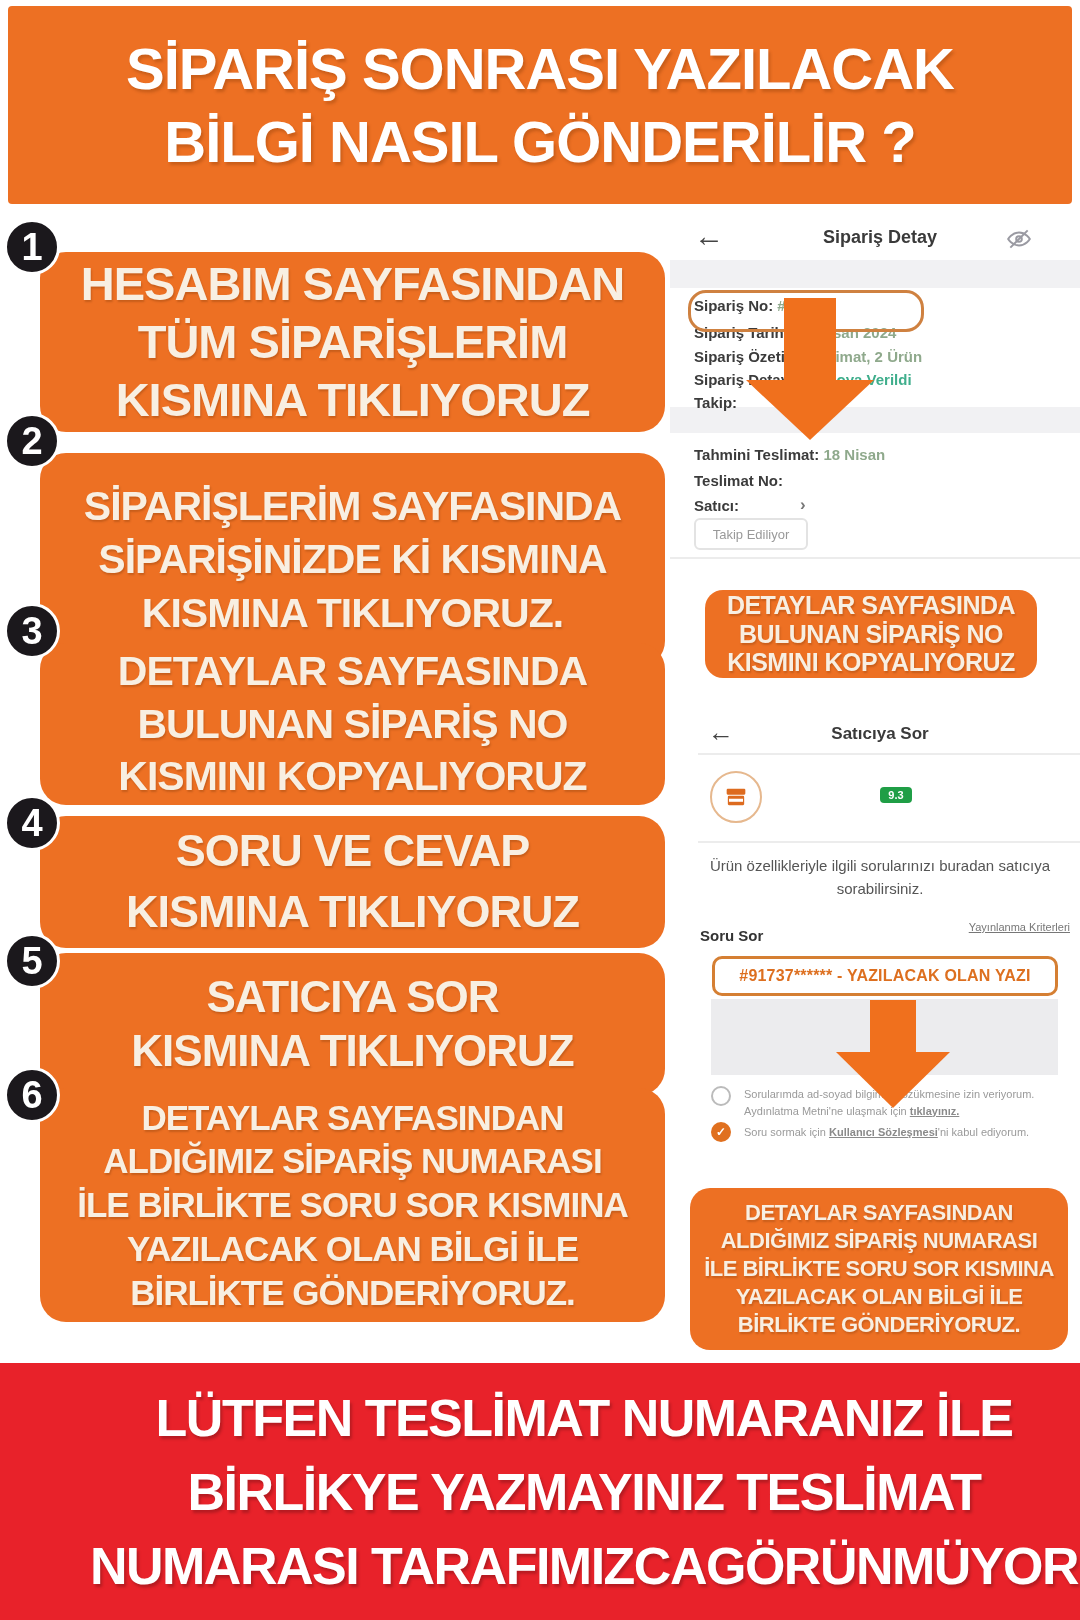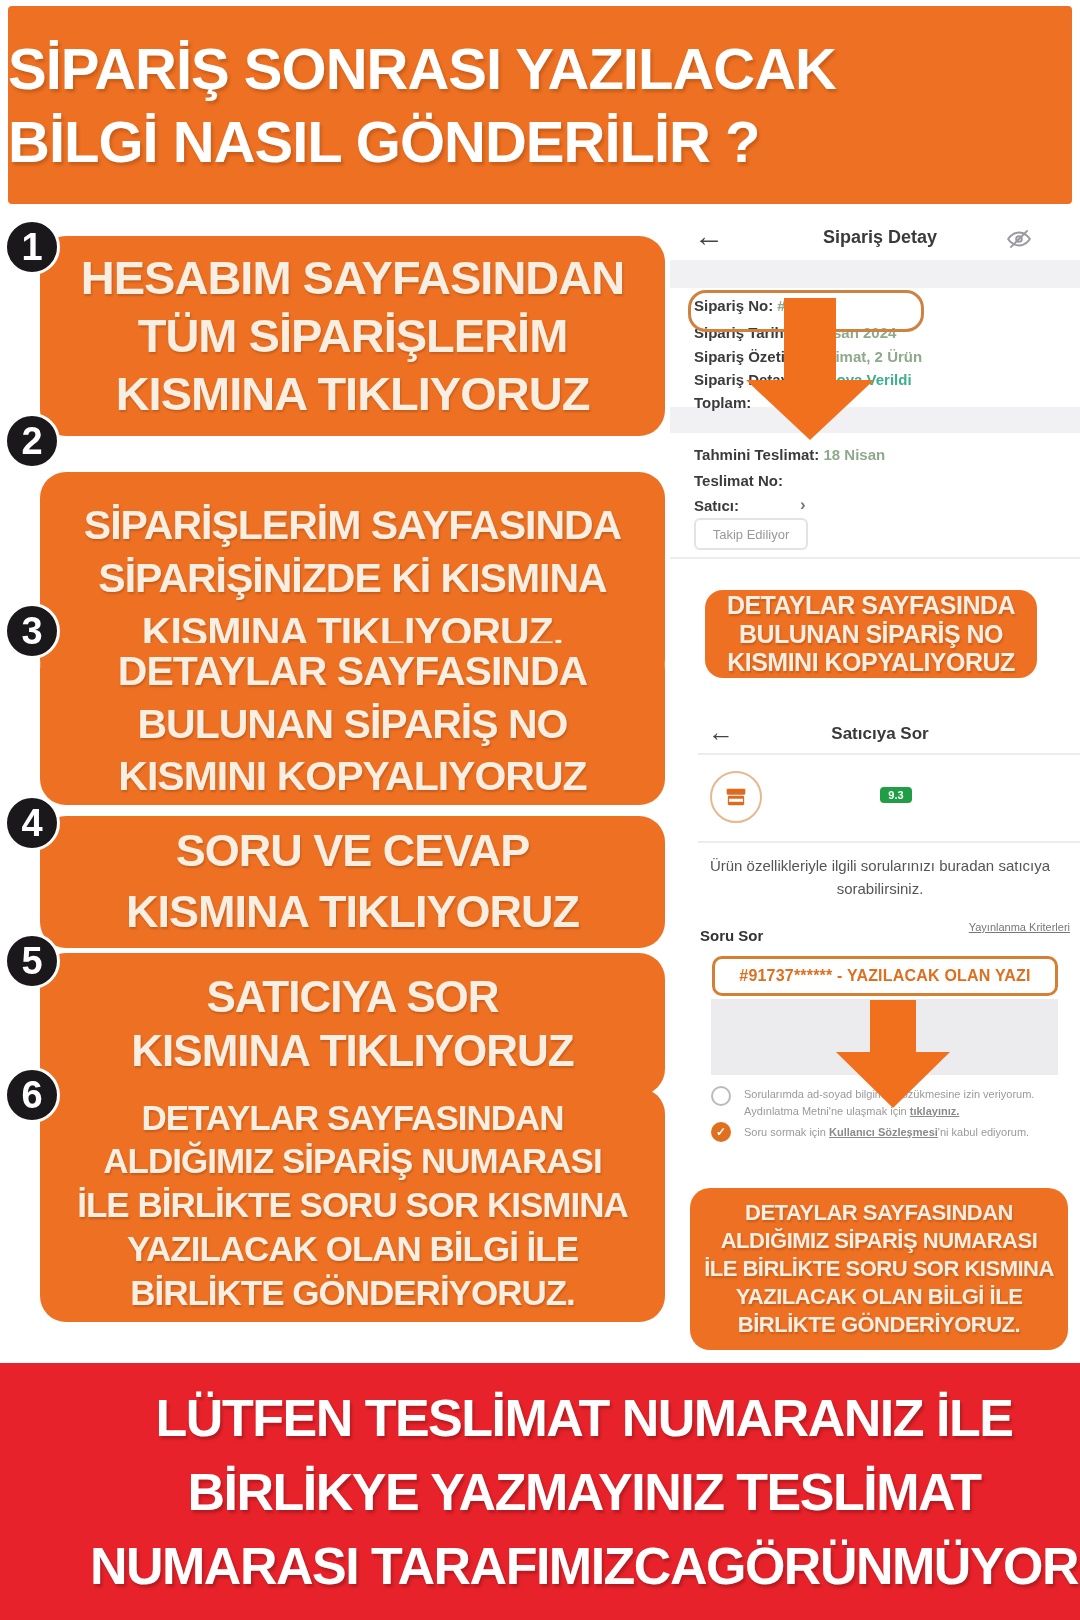--- a/index.html
+++ b/index.html
@@ -14,41 +14,41 @@
     --link-orange:#DD6F1F;
   }
   html,body{margin:0;padding:0;background:#888;}
   .poster{
     position:relative;width:1080px;height:1620px;background:#fff;overflow:hidden;
     font-family:"Liberation Sans",sans-serif;margin:0 auto;
   }
   
   .header-band{
     position:absolute;left:8px;top:6px;width:1064px;height:198px;background:var(--orange);
-    display:flex;flex-direction:column;justify-content:center;gap:6px;border-radius:4px;
+    display:flex;flex-direction:column;align-items:center;justify-content:center;gap:6px;border-radius:4px;
   }
   .header-line{
     color:#fff;font-weight:bold;font-size:58px;letter-spacing:-1px;white-space:nowrap;
     text-shadow:2px 3px 3px rgba(110,45,0,.28);
   }
   
   .badge{
     position:absolute;left:4px;width:56px;height:56px;background:var(--badge);border-radius:50%;
     color:#fff;display:flex;align-items:center;justify-content:center;font-size:38px;font-weight:bold;
     border:3px solid #fff;box-sizing:border-box;z-index:3;
   }
   .b1{top:219px}.b2{top:413px}.b3{top:603px}.b4{top:795px}.b5{top:933px}.b6{top:1067px}
   .stepbox{
     position:absolute;left:40px;width:625px;background:var(--orange);border-radius:26px;
     color:var(--cream);font-weight:bold;text-align:center;letter-spacing:-1px;
     display:flex;flex-direction:column;justify-content:center;z-index:2;
     text-shadow:1px 2px 2px rgba(90,40,0,.25);
   }
-  .s1{top:236px;height:200px;font-size:47px;line-height:1.24}
-  .s2{top:472px;height:214px;font-size:41px;line-height:1.3}
+  .s1{top:252px;height:180px;font-size:47px;line-height:1.24}
+  .s2{top:453px;height:214px;font-size:41px;line-height:1.3}
   .s3{top:643px;height:162px;font-size:41px;line-height:1.28}
   .s4{top:816px;height:132px;font-size:45px;line-height:1.35}
   .s5{top:953px;height:142px;font-size:44px;line-height:1.22}
   .s6{top:1088px;height:234px;font-size:35px;line-height:1.25}
   
   .ph-title{position:absolute;left:680px;width:400px;text-align:center;font-weight:bold;color:#3a3a3a;}
   .back-ic{position:absolute;color:#444;font-weight:bold;cursor:pointer;}
   .hdiv{position:absolute;height:2px;background:#ececec;}
   .gstrip{position:absolute;left:670px;width:410px;background:#f1f1f3;}
   
@@ -205,21 +205,21 @@
     </div>
     <div class="od-row r2">
       <span>Sipariş Özeti:</span>
       <span class="od-val">1 Teslimat, 2 Ürün</span>
     </div>
     <div class="od-row r3">
       <span>Sipariş Detayı:</span>
       <span class="od-val green">Kargoya Verildi</span>
     </div>
     <div class="od-row r4">
-      <span>Toplam:</span>
+      <span>Takip:</span>
       <span class="od-val"></span>
     </div>
 
     <div class="big-arrow arrow1">
       <div class="stem"></div>
       <div class="head"></div>
     </div>
 
     <div class="gstrip strip2"></div>
 

